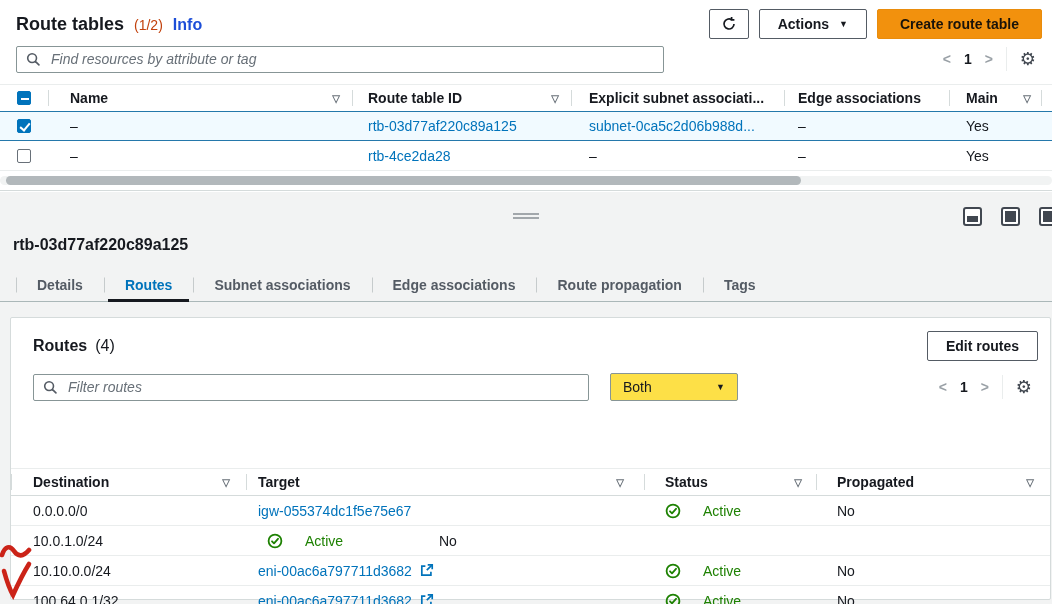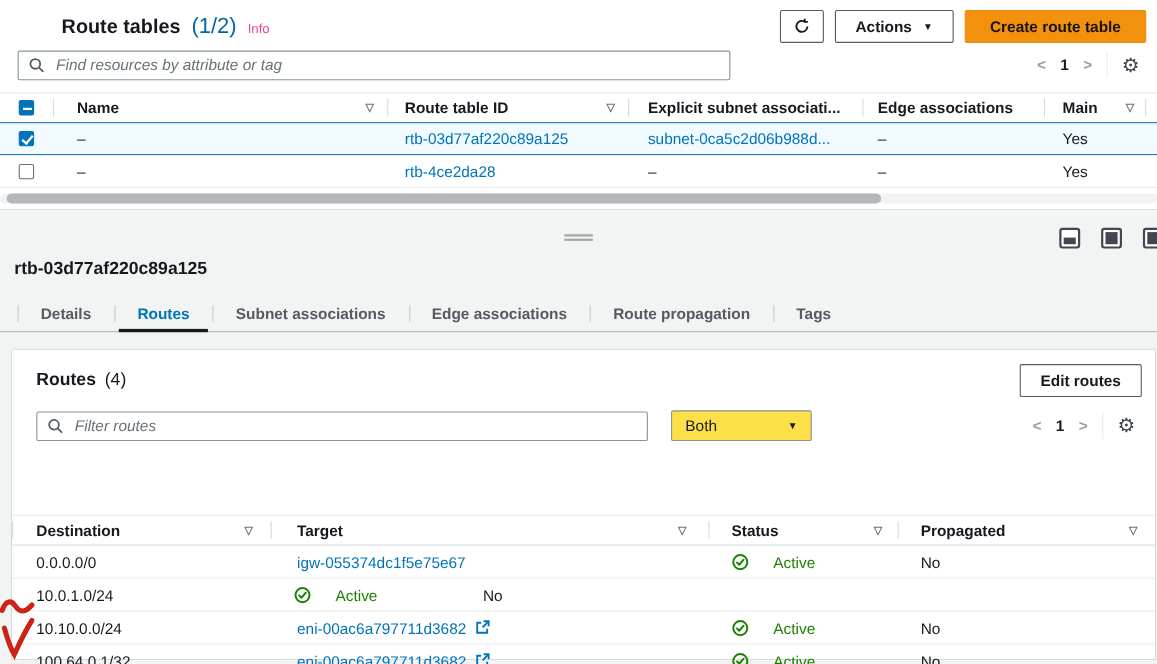--- a/index.html
+++ b/index.html
@@ -3,24 +3,24 @@
 <meta charset="utf-8">
 <style>
   * { box-sizing: border-box; }
   html,body { margin:0; padding:0; }
   body { font-family:"Liberation Sans", sans-serif; color:#16191f; background:#fff; }
   #screen { position:relative; width:1052px; height:604px; overflow:hidden; background:#fff; }
 
   
   .top-panel { position:absolute; left:0; top:0; width:1052px; height:191px; background:#fff; border-bottom:1px solid #d5dbdb; }
   .top-header { position:absolute; left:16px; right:10px; top:8px; height:32px; display:flex; align-items:center; justify-content:space-between; }
-  .title-group { display:flex; align-items:baseline; gap:10px;margin-left:40px; }
+  .title-group { display:flex; align-items:baseline; gap:10px; }
   .page-title { font-size:18px; font-weight:bold; }
-  .page-count { font-size:20px; font-weight:normal; color:#0369a1; }
-  .info-link { font-size:12px; font-weight:normal; color:#ec4899; cursor:pointer; }
+  .page-count { font-size:14px; font-weight:normal; color:#c2410c; }
+  .info-link { font-size:16px; font-weight:bold; color:#1d4ed8; cursor:pointer; }
   .header-buttons { display:flex; align-items:center; gap:10px; }
   .btn { display:inline-flex; align-items:center; justify-content:center; height:30px; border:1px solid #545b64; border-radius:2px; background:#fff; font-family:inherit; font-size:14px; font-weight:bold; color:#16191f; padding:0 18px; cursor:pointer; gap:10px; }
   .btn-icon { width:40px; padding:0; }
   .btn-primary { background:#f2910d; border-color:#e98c0c; color:#19130a; padding:0 22px; }
   .caret { font-size:9px; color:#16191f; }
 
   .toolbar { position:absolute; left:16px; right:16px; top:45px; height:28px; display:flex; align-items:center; justify-content:space-between; }
   .search-box { display:flex; align-items:center; gap:8px; width:648px; height:27px; border:1px solid #879596; border-radius:2px; background:#fff; padding:0 9px; }
   .search-box input { border:none; outline:none; flex:1; font-family:inherit; font-size:14px; font-style:italic; color:#16191f; background:transparent; }
   .search-box input::placeholder { color:#687078; font-style:italic; }
@@ -83,21 +83,21 @@
   .card-count { font-size:16px; color:#16191f; }
   .filter-row { position:absolute; left:22px; right:18px; top:55px; height:28px; display:flex; align-items:center; }
   .filter-box { width:556px; }
   .scope-select { margin-left:21px; width:128px; height:28px; border:1px solid #879596; border-radius:2px; background:#fde047; display:flex; align-items:center; justify-content:space-between; padding:0 12px; font-size:14px; cursor:pointer; }
   .filter-row .pagi { margin-left:auto; }
 
   .routes-table { position:absolute; left:0; right:0; top:125px; font-size:14px;margin-top:25px; }
   .rthead { height:28px; font-weight:bold; border-top:1px solid #eaeded; border-bottom:1px solid #d5dbdb; }
   .rtr { border-bottom:1px solid #eaeded; }
   .rc-dest   { width:235px; padding-left:22px; padding-right:16px; }
-  .rc-target { width:398px; padding-left:24px; padding-right:20px; }
+  .rc-target { width:398px; padding-left:12px; padding-right:20px; }
   .rc-status { width:172px; padding-left:21px; padding-right:14px; }
   .rc-prop   { flex:1; padding-left:21px; padding-right:16px; }
   .status-wrap { display:flex; align-items:center; gap:22px; color:#1d8102; }
   .ext-link { display:inline-flex; margin-left:7px; vertical-align:-2px; }
 
   .annotations { position:absolute; left:0; top:538px; z-index:6; pointer-events:none; }
 </style>
 </head>
 <body>
 

